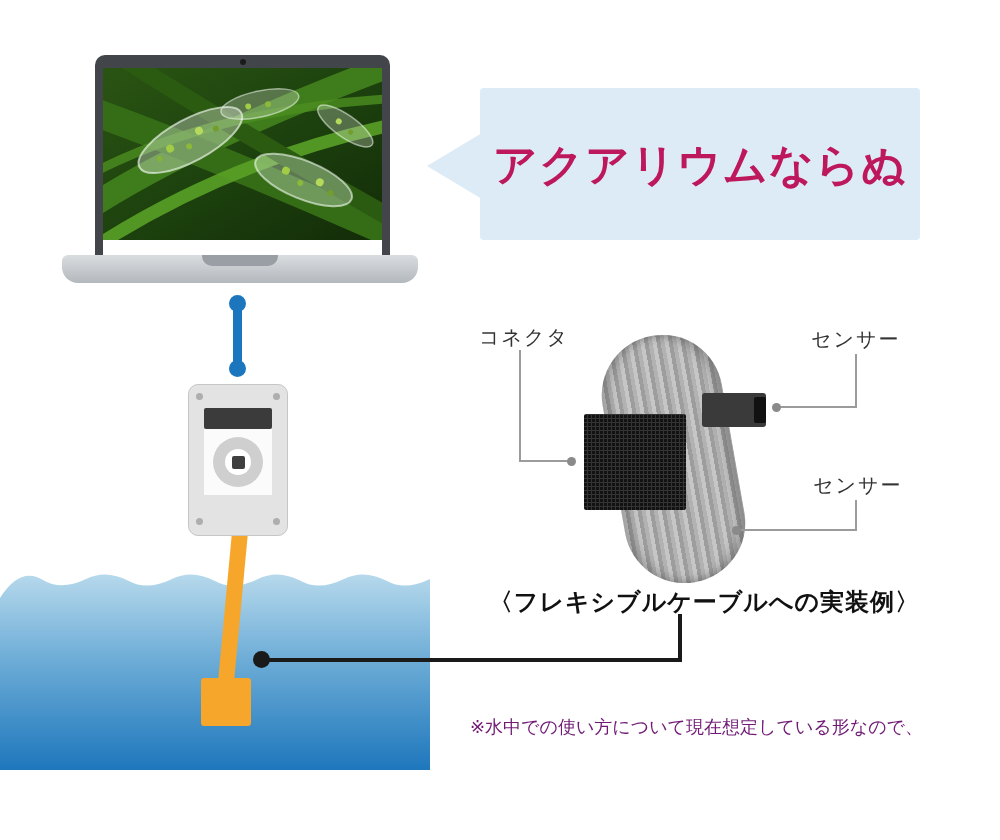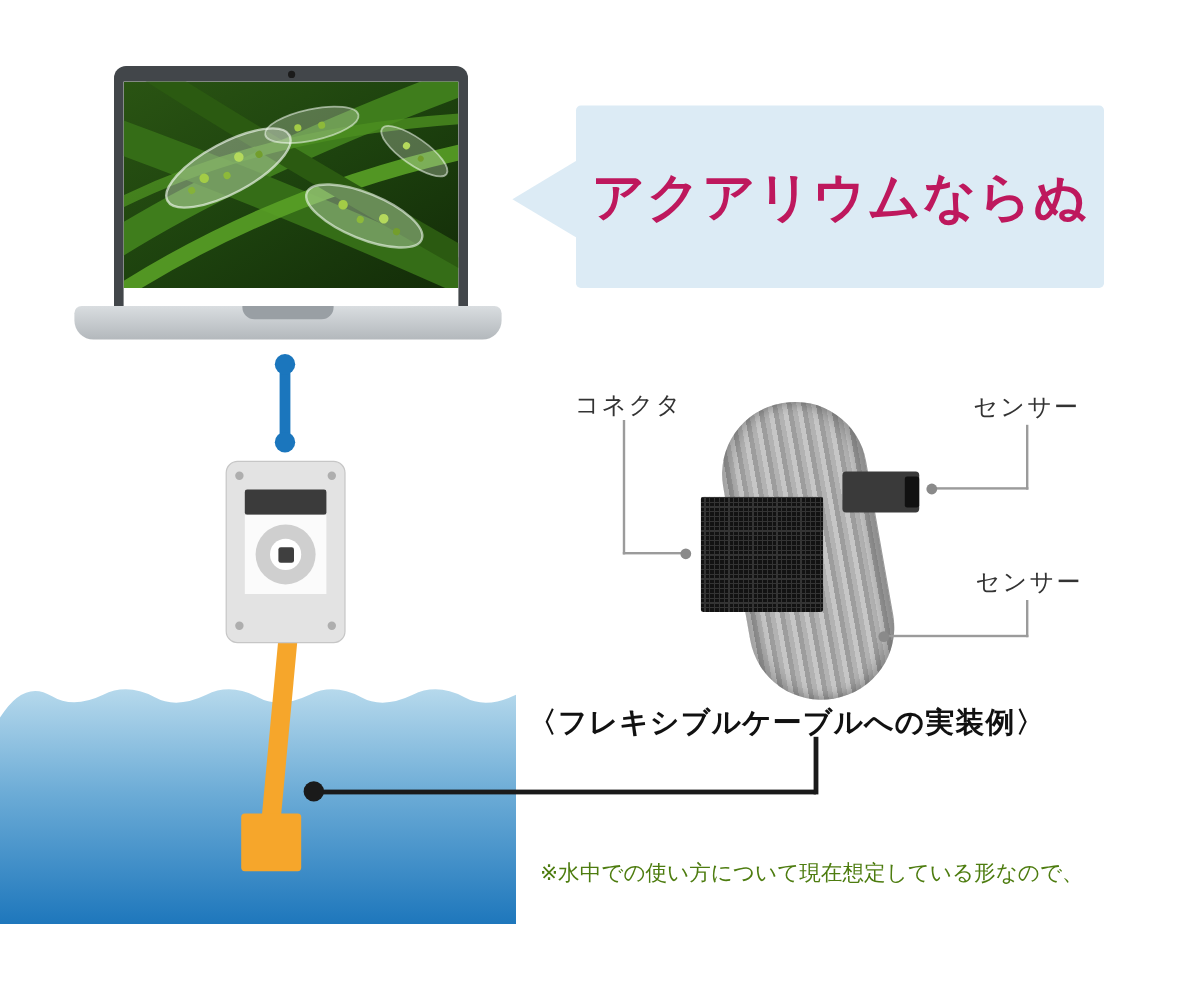--- a/index.html
+++ b/index.html
@@ -70,24 +70,24 @@
   .ld-sensor-h{left:519px;top:460px;width:52px;height:2px;}
   .ld-connector-v{left:855px;top:354px;width:2px;height:54px;}
   .ld-connector-h{left:776px;top:406px;width:81px;height:2px;}
   .ld-cable-v{left:855px;top:500px;width:2px;height:31px;}
   .ld-cable-h{left:736px;top:529px;width:121px;height:2px;}
   .leader-dot{position:absolute;width:9px;height:9px;border-radius:50%;background:#8a8a8a;}
   .dot-sensor{left:567px;top:457px;}
   .dot-connector{left:772px;top:403px;}
   .dot-cable{left:732px;top:526px;}
 
-  .caption{position:absolute;left:440px;top:586px;width:480px;text-align:left;
+  .caption{position:absolute;left:440px;top:586px;width:480px;text-align:right;
     font-size:24px;font-weight:700;color:#111;letter-spacing:1px;}
 
-  .note{position:absolute;left:450px;top:712px;font-size:18px;line-height:30px;color:#4d7c0f;}
+  .note{position:absolute;left:470px;top:712px;font-size:18px;line-height:30px;color:#701a75;}
 </style>
 </head>
 <body>
 
 <div id="stage">
 
   <svg class="water" viewBox="0 0 430 218" preserveAspectRatio="none">
     <defs>
       <linearGradient id="wg" x1="0" y1="0" x2="0" y2="1">
         <stop offset="0" stop-color="#b6d9ec"></stop>

